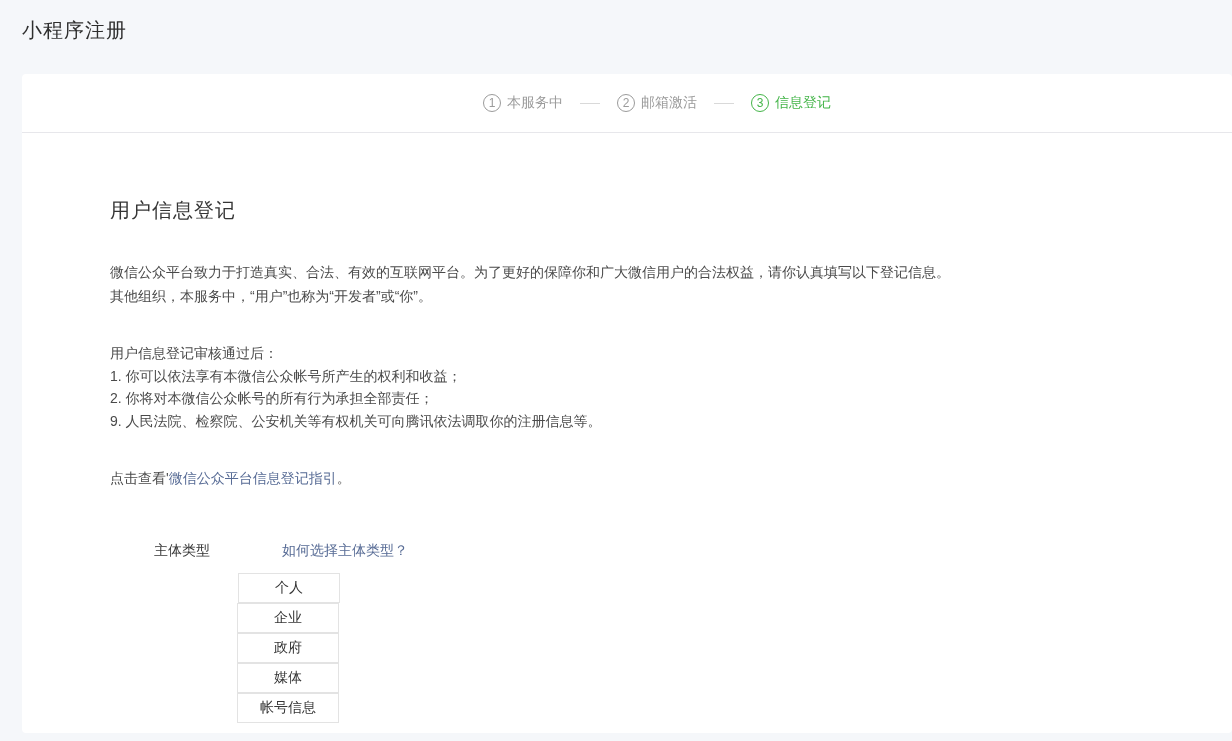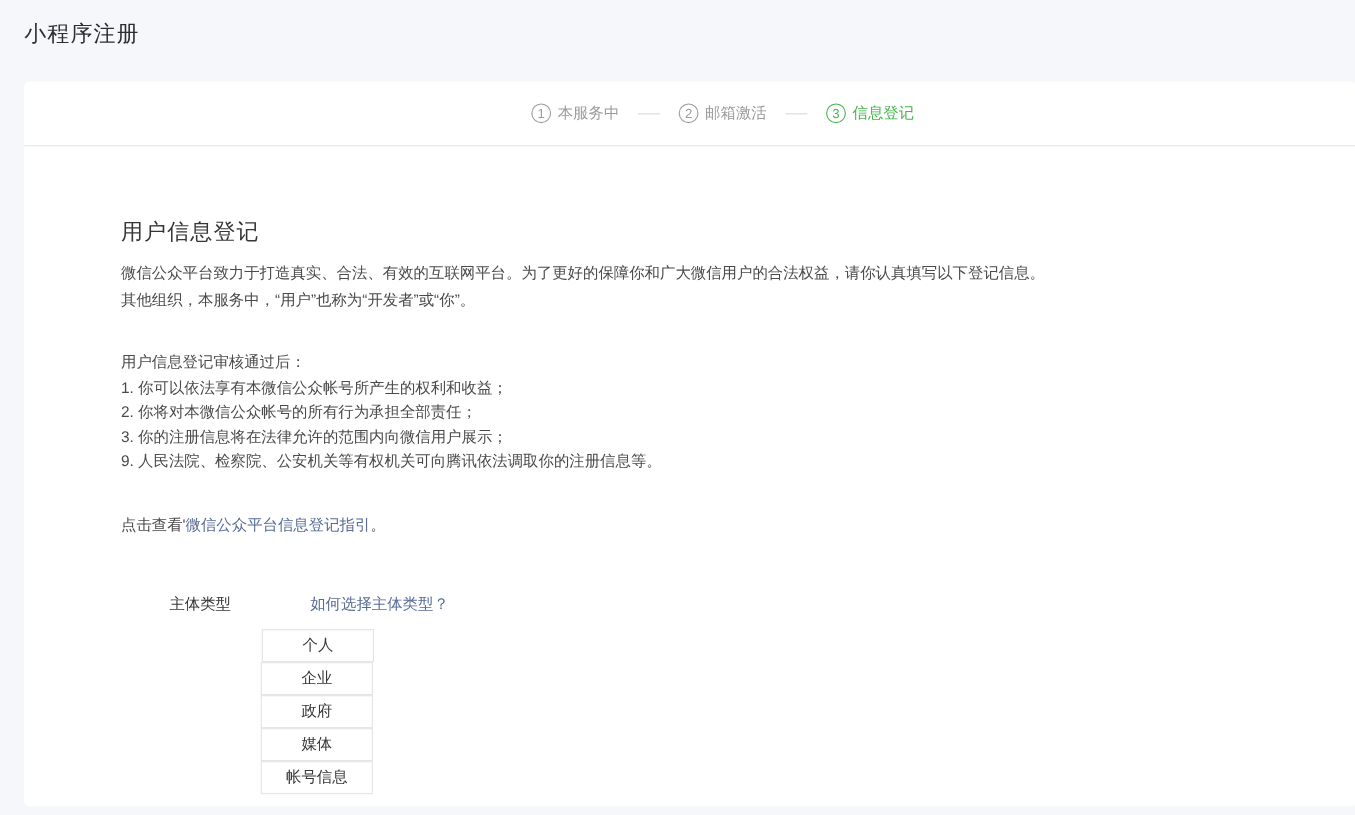--- a/index.html
+++ b/index.html
@@ -52,21 +52,21 @@
     background: #d9d9d9;
     margin: 0 17px;
   }
   .content {
     padding: 64px 40px 0 88px;
   }
   .content-heading {
     font-size: 20px;
     font-weight: 400;
     color: #353535;
-    margin-bottom: 12px;
+    margin-bottom: 36px;
     letter-spacing: 1px;
   }
   .para { font-size: 14px; line-height: 24px; color: #4a4a4a; }
   .intro { margin-bottom: 34px; }
   .list-block { line-height: 22px; font-size: 14px; margin-bottom: 34px; }
   .list-block div { line-height: 22.5px; }
   .confirm-block { margin-bottom: 52px; }
   a.text-link {
     color: #576b95;
     text-decoration: none;
@@ -145,21 +145,20 @@
 
     <div class="para intro">
       <div>微信公众平台致力于打造真实、合法、有效的互联网平台。为了更好的保障你和广大微信用户的合法权益，请你认真填写以下登记信息。</div>
       <div>其他组织，本服务中，“用户”也称为“开发者”或“你”。</div>
     </div>
 
     <div class="list-block">
       <div>用户信息登记审核通过后：</div>
       <div>1. 你可以依法享有本微信公众帐号所产生的权利和收益；</div>
       <div>2. 你将对本微信公众帐号的所有行为承担全部责任；</div>
-      <div>3. 你的注册信息将在法律允许的范围内向微信用户展示；</div>
       <div>9. 人民法院、检察院、公安机关等有权机关可向腾讯依法调取你的注册信息等。</div>
     </div>
 
     <div class="para confirm-block">
       <div>
         <span>点击查看'</span><a class="text-link">微信公众平台信息登记指引</a><span>。</span>
       </div>
     </div>
 
     <div class="form-row">

